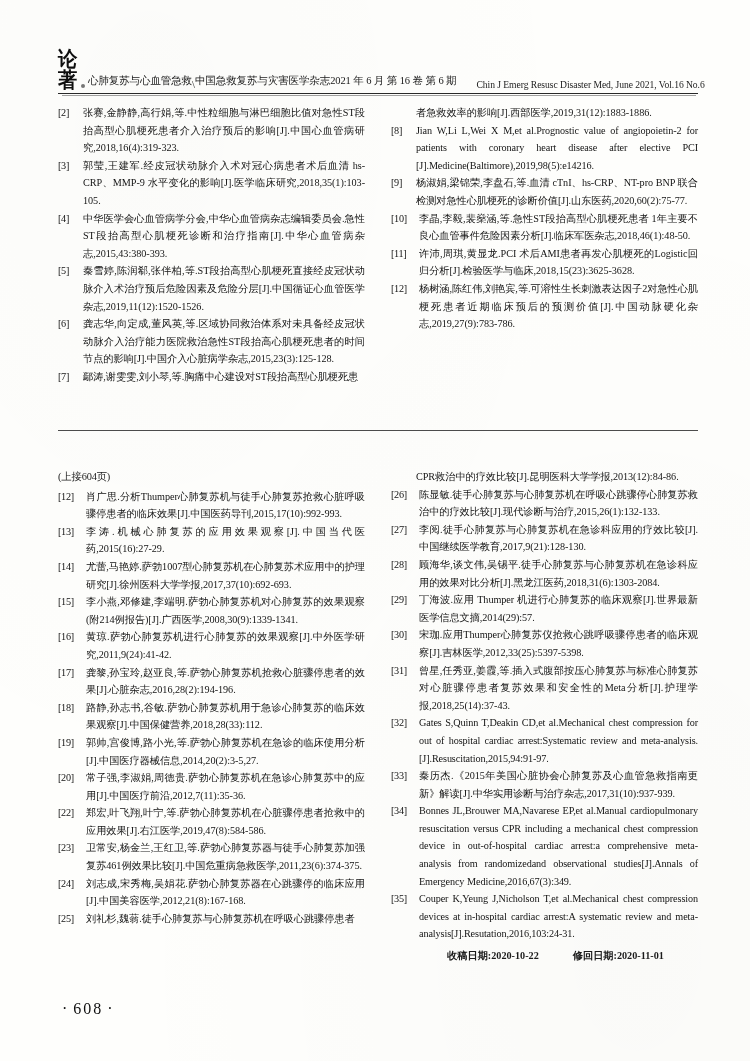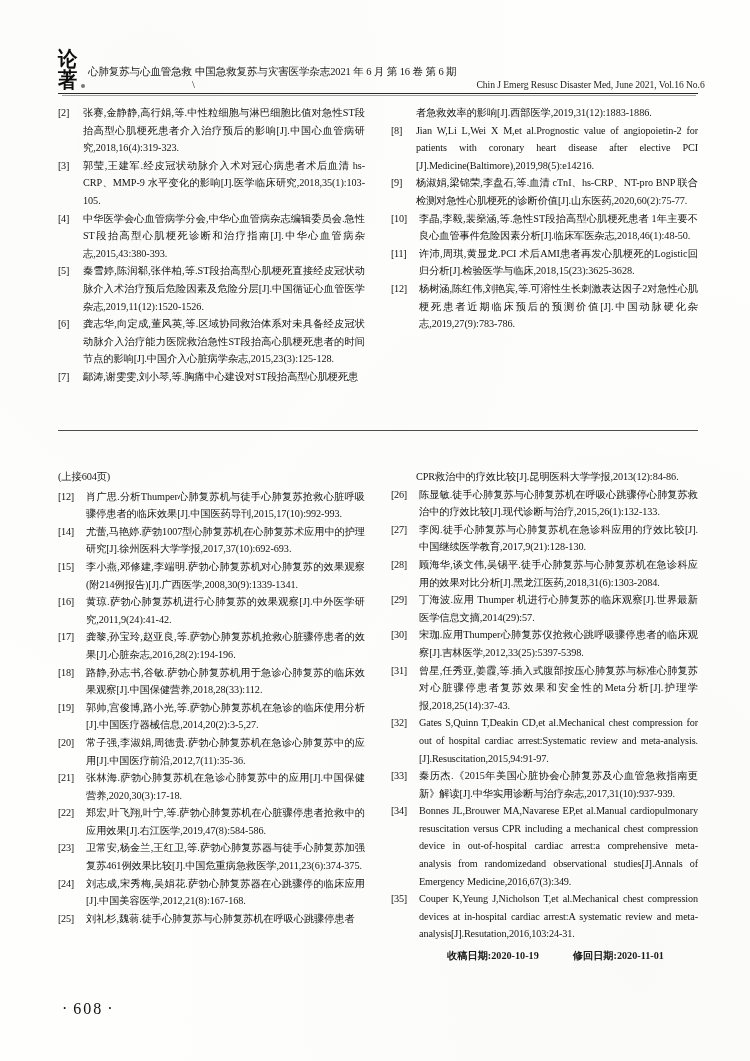--- a/index.html
+++ b/index.html
@@ -63,21 +63,21 @@
     border-radius: 50%;
     margin: 0 3px 4px 2px;
     flex: none;
   }
   .rh-text {
     font-family: "Liberation Serif", serif;
     font-size: 10.5px;
     line-height: 1.1;
     color: #1a1a1a;
     white-space: nowrap;
-    padding-bottom: 14px;
+    padding-bottom: 5px;
     letter-spacing: -0.1px;
   }
   .rh-sep {
     font-size: 10.5px;
     padding-bottom: 2px;
     color: #333;
   }
   .rh-en {
     font-family: "Liberation Serif", serif;
     font-size: 9.6px;
@@ -271,20 +271,24 @@
   <div class="mid-rule"></div>
 
   <div class="cols block-b" style="top:468px;">
     <div class="col" id="a2-left">
       <div class="continued">(上接604页)</div>
     <div class="ref">
           <span class="ref-num wide">[12]</span>
           <span class="ref-body">肖广思.分析Thumper心肺复苏机与徒手心肺复苏抢救心脏呼吸骤停患者的临床效果[J].中国医药导刊,2015,17(10):992-993.</span>
         </div>
         <div class="ref">
+          <span class="ref-num wide">[13]</span>
+          <span class="ref-body">李涛.机械心肺复苏的应用效果观察[J].中国当代医药,2015(16):27-29.</span>
+        </div>
+        <div class="ref">
           <span class="ref-num wide">[14]</span>
           <span class="ref-body">尤蕾,马艳婷.萨勃1007型心肺复苏机在心肺复苏术应用中的护理研究[J].徐州医科大学学报,2017,37(10):692-693.</span>
         </div>
         <div class="ref">
           <span class="ref-num wide">[15]</span>
           <span class="ref-body">李小燕,邓修建,李端明.萨勃心肺复苏机对心肺复苏的效果观察(附214例报告)[J].广西医学,2008,30(9):1339-1341.</span>
         </div>
         <div class="ref">
           <span class="ref-num wide">[16]</span>
           <span class="ref-body">黄琼.萨勃心肺复苏机进行心肺复苏的效果观察[J].中外医学研究,2011,9(24):41-42.</span>
@@ -299,24 +303,20 @@
         </div>
         <div class="ref">
           <span class="ref-num wide">[19]</span>
           <span class="ref-body">郭帅,宫俊博,路小光,等.萨勃心肺复苏机在急诊的临床使用分析[J].中国医疗器械信息,2014,20(2):3-5,27.</span>
         </div>
         <div class="ref">
           <span class="ref-num wide">[20]</span>
           <span class="ref-body">常子强,李淑娟,周德贵.萨勃心肺复苏机在急诊心肺复苏中的应用[J].中国医疗前沿,2012,7(11):35-36.</span>
         </div>
         <div class="ref">
-          <span class="ref-num wide">[21]</span>
-          <span class="ref-body">张林海.萨勃心肺复苏机在急诊心肺复苏中的应用[J].中国保健营养,2020,30(3):17-18.</span>
-        </div>
-        <div class="ref">
           <span class="ref-num wide">[22]</span>
           <span class="ref-body">郑宏,叶飞翔,叶宁,等.萨勃心肺复苏机在心脏骤停患者抢救中的应用效果[J].右江医学,2019,47(8):584-586.</span>
         </div>
         <div class="ref">
           <span class="ref-num wide">[23]</span>
           <span class="ref-body">卫常安,杨金兰,王红卫,等.萨勃心肺复苏器与徒手心肺复苏加强复苏461例效果比较[J].中国危重病急救医学,2011,23(6):374-375.</span>
         </div>
         <div class="ref">
           <span class="ref-num wide">[24]</span>
           <span class="ref-body">刘志成,宋秀梅,吴娟花.萨勃心肺复苏器在心跳骤停的临床应用[J].中国美容医学,2012,21(8):167-168.</span>
@@ -365,21 +365,21 @@
         </div>
         <div class="ref">
           <span class="ref-num wide">[34]</span>
           <span class="ref-body en">Bonnes JL,Brouwer MA,Navarese EP,et al.Manual cardiopulmonary resuscitation versus CPR including a mechanical chest compression device in out-of-hospital cardiac arrest:a comprehensive meta-analysis from randomizedand observational studies[J].Annals of Emergency Medicine,2016,67(3):349.</span>
         </div>
         <div class="ref">
           <span class="ref-num wide">[35]</span>
           <span class="ref-body en">Couper K,Yeung J,Nicholson T,et al.Mechanical chest compression devices at in-hospital cardiac arrest:A systematic review and meta-analysis[J].Resutation,2016,103:24-31.</span>
         </div>
         <div class="dates">
-          <span>收稿日期:2020-10-19</span>
+          <span>收稿日期:2020-10-22</span>
           <span>修回日期:2020-11-01</span>
         </div>
       </div>
   </div>
 
   <div class="folio">
     <span class="bullet">·</span><span>608</span><span class="bullet">·</span>
   </div>
 </div>
 

